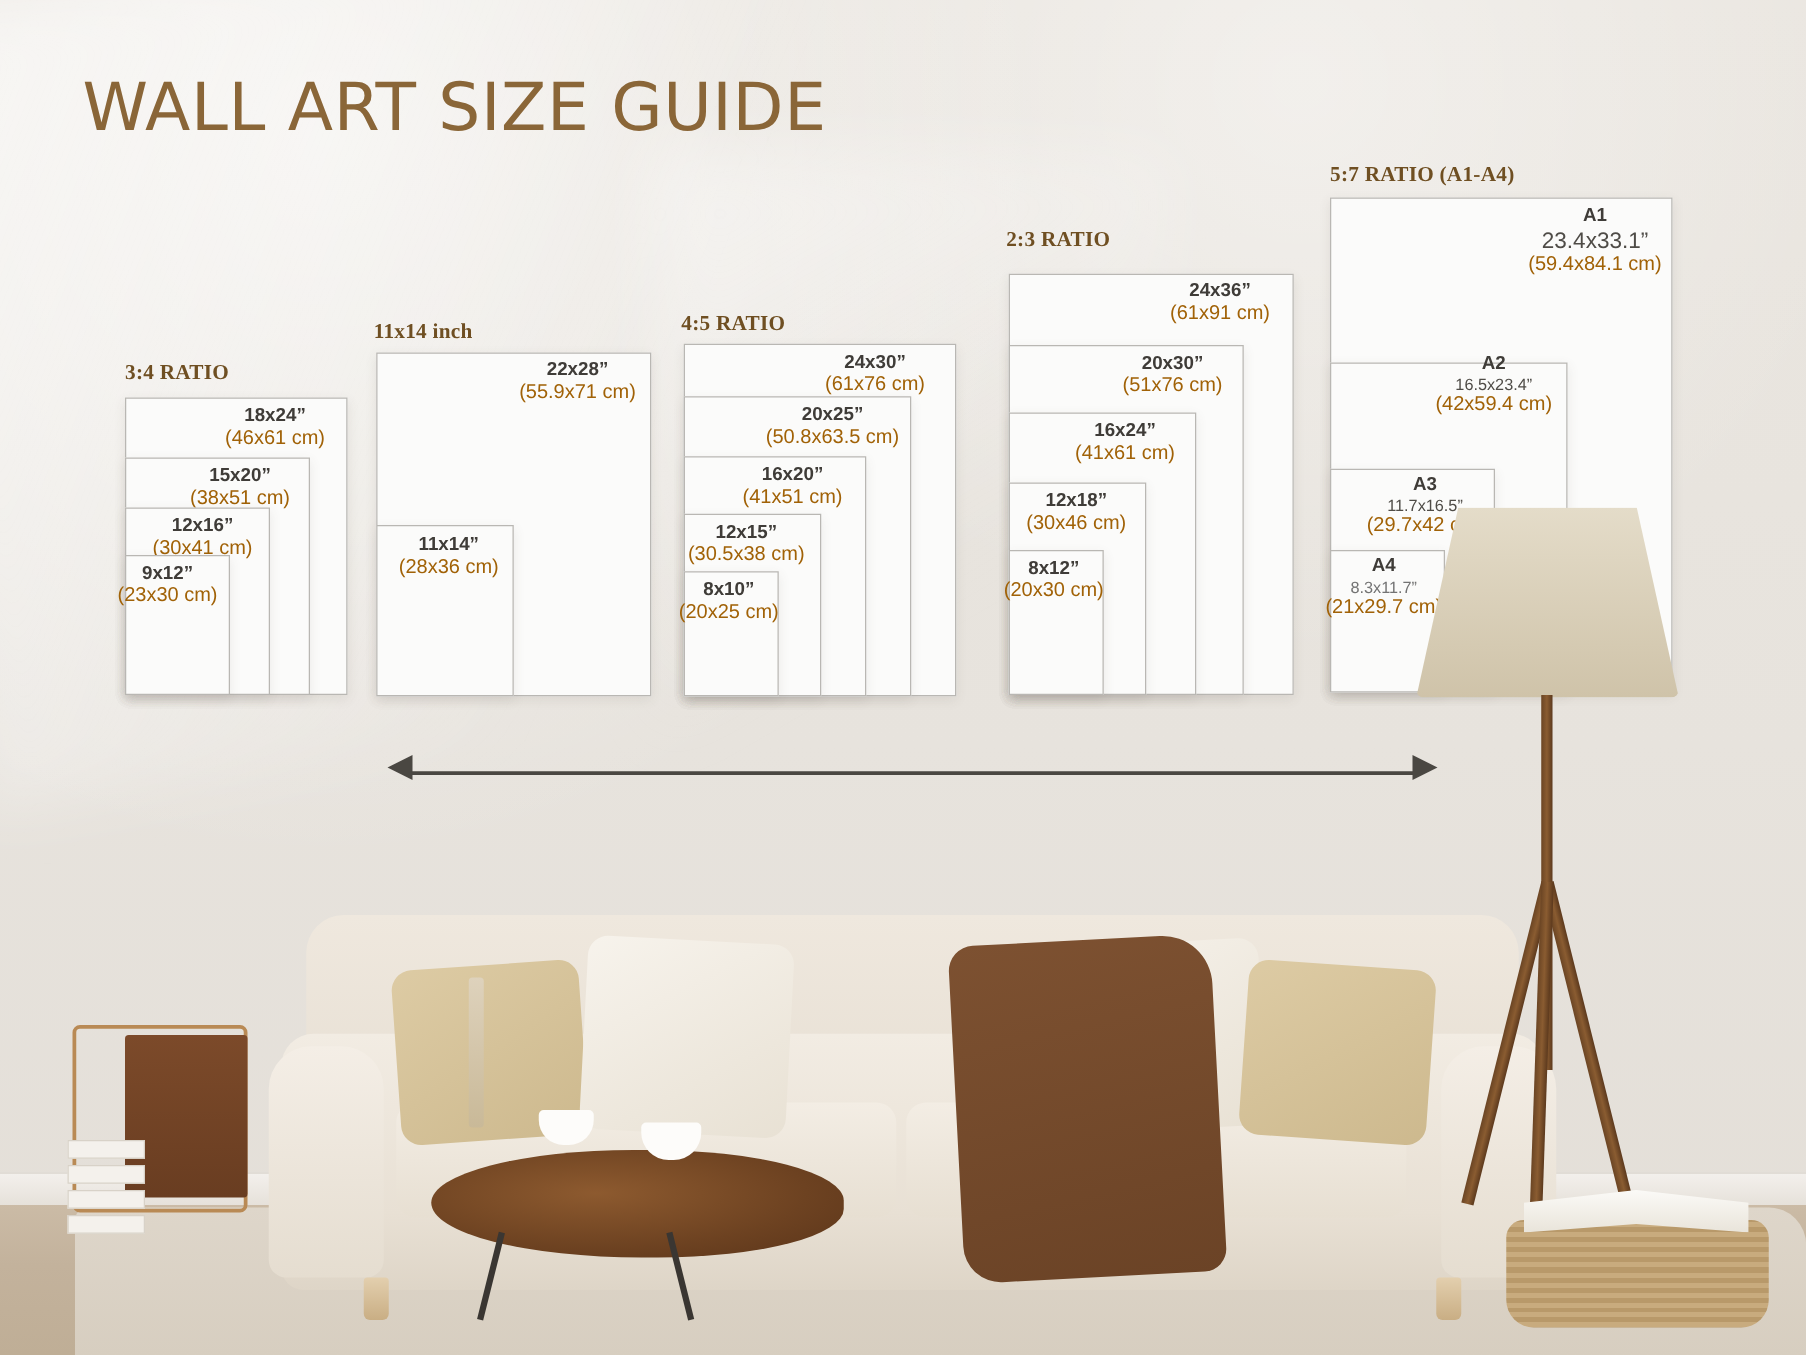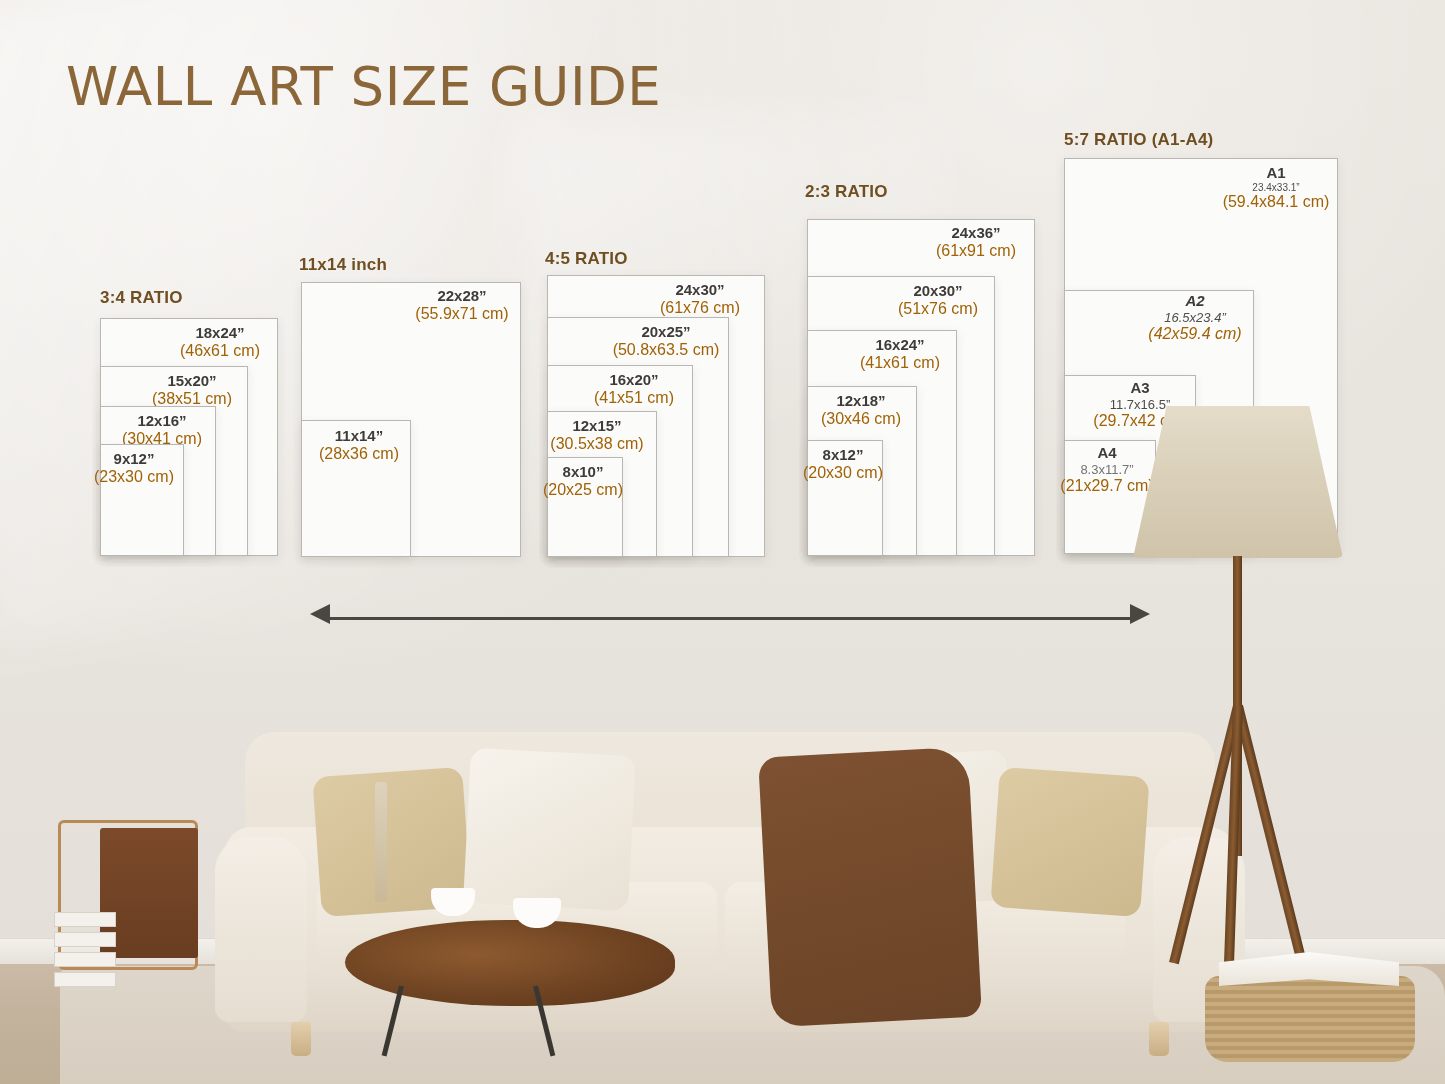--- a/index.html
+++ b/index.html
@@ -58,20 +58,21 @@
 
   
   .group { position: absolute; }
   .group-label {
     position: absolute;
     font-weight: bold;
     color: #6f4f22;
     font-size: 17px;
     white-space: nowrap;
     letter-spacing: 0.2px;
+    font-family: Liberation Serif, serif;
   }
   .frame {
     position: absolute;
     background: #fbfbfa;
     border: 1px solid #b9b7b3;
     box-shadow: 0 3px 9px rgba(90,80,65,0.10);
   }
   .lbl {
     position: absolute;
     text-align: center;
@@ -325,26 +326,26 @@
     <div class="cm">(20x30 cm)</div>
   </div>
 </div>
 
 <div class="group" id="g5" style="left:1060px; top:130px; width:280px; height:424px;">
   <div class="group-label" style="left:4px; top:0px;">5:7 RATIO (A1-A4)</div>
 
   <div class="frame" style="left:4px; top:28px; width:274px; height:396px;"></div>
   <div class="lbl" style="left:160px; top:34px; width:112px;">
     <div class="sz">A1</div>
-    <div class="cm" style="font-size:10px;color:#4f4c47;">23.4x33.1”</div>
+    <div class="cm" style="font-size:18px;color:#4f4c47;">23.4x33.1”</div>
     <div class="cm">(59.4x84.1 cm)</div>
   </div>
 
   <div class="frame" style="left:4px; top:160px; width:190px; height:264px;"></div>
-  <div class="lbl" style="left:80px; top:162px; width:110px;font-style:italic;">
+  <div class="lbl" style="left:80px; top:152px; width:110px;">
     <div class="sz">A2</div>
     <div class="cm" style="font-size:13px;color:#4f4c47;">16.5x23.4”</div>
     <div class="cm">(42x59.4 cm)</div>
   </div>
 
   <div class="frame" style="left:4px; top:245px; width:132px; height:179px;"></div>
   <div class="lbl" style="left:26px; top:249px; width:108px;">
     <div class="sz">A3</div>
     <div class="cm" style="font-size:13px;color:#4f4c47;">11.7x16.5”</div>
     <div class="cm">(29.7x42 cm)</div>

